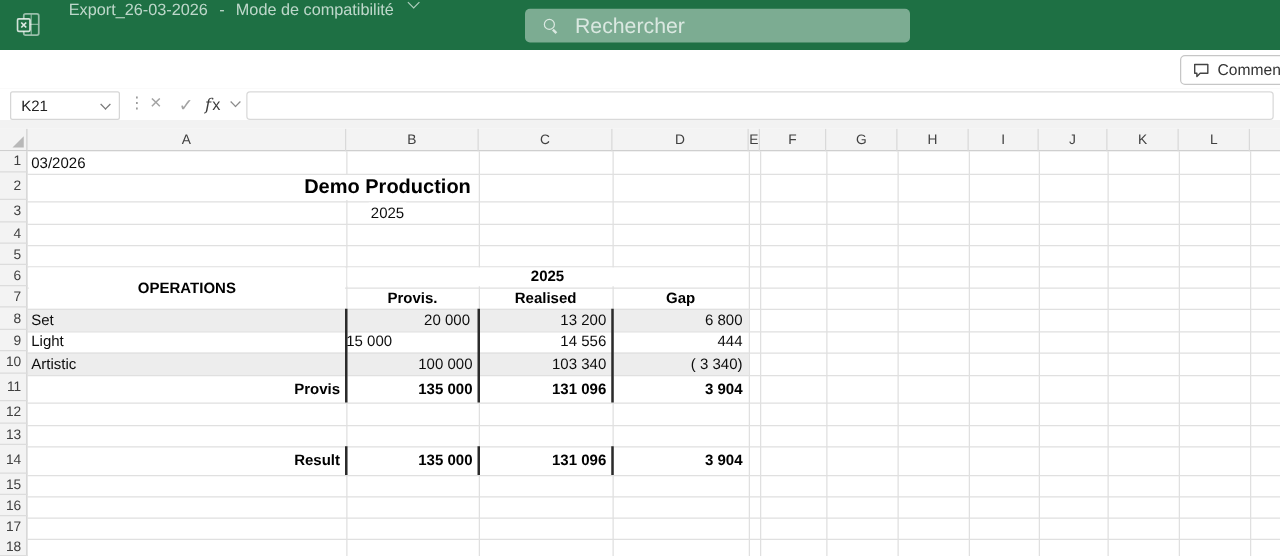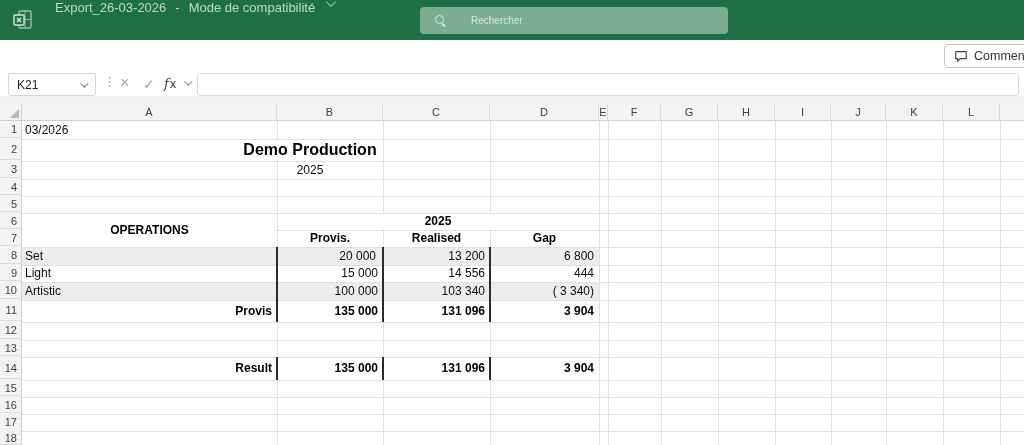--- a/index.html
+++ b/index.html
@@ -12,21 +12,21 @@
             background:var(--titlebar_green);}
   .appicon{position:absolute;left:13px;top:9px;width:20px;height:22px;display:block;}
   .doc-title{position:absolute;left:55px;top:0;height:40px;display:flex;align-items:flex-start;
              gap:9px;color:rgba(235,245,239,.78);font-size:13px;cursor:default;}
   .doc-title .chev{margin-left:2px;color:rgba(235,245,239,.7);}
   .searchbox{position:absolute;left:420px;top:7px;width:308px;height:27px;border-radius:4px;
              background:rgba(255,255,255,.42);display:flex;align-items:center;color:rgba(255,255,255,.72);}
   .mag{position:relative;width:11px;height:11px;margin-left:15px;display:inline-block;}
   .mag::before{content:"";position:absolute;left:0;top:0;width:7px;height:7px;border:1.5px solid rgba(255,255,255,.72);border-radius:50%;}
   .mag::after{content:"";position:absolute;left:8px;top:8px;width:4px;height:1.5px;background:rgba(255,255,255,.72);transform:rotate(45deg);transform-origin:0 0;}
-  .searchbox .ph{margin-left:25px;font-size:10px;}
+  .searchbox .ph{margin-left:14px;font-size:17px;}
 
   .chev{width:6px;height:6px;border-right:1.6px solid currentColor;border-bottom:1.6px solid currentColor;
         display:inline-block;transform:rotate(45deg) translateY(-2px);}
 
   
   .ribbontabs{position:absolute;left:0;top:40px;width:1024px;height:31px;background:#fff;
               border-bottom:1px solid #e3e3e3;}
   #tabs{display:flex;height:31px;align-items:center;padding-left:3px;}
   .comments{position:absolute;left:944px;top:4px;height:24px;display:flex;align-items:center;gap:6px;
             background:#fff;border:1px solid #c6c6c6;border-radius:4px;padding:0 9px;
@@ -156,21 +156,21 @@
       <div class="cell b" style="top: 213px; height: 34px; line-height: 34px; font-size: 12px; text-align: center; left: 22px; width: 255px;">OPERATIONS</div>
       <div class="cell b" style="top: 213px; height: 17px; line-height: 17px; font-size: 12px; text-align: center; left: 277px; width: 322px;">2025</div>
       <div class="cell b" style="top: 230px; height: 17px; line-height: 17px; font-size: 12px; text-align: center; left: 277px; width: 106px;">Provis.</div>
       <div class="cell b" style="top: 230px; height: 17px; line-height: 17px; font-size: 12px; text-align: center; left: 383px; width: 107px;">Realised</div>
       <div class="cell b" style="top: 230px; height: 17px; line-height: 17px; font-size: 12px; text-align: center; left: 490px; width: 109px;">Gap</div>
       <div class="cell" style="top: 247px; height: 18px; line-height: 18px; font-size: 12px; text-align: left; left: 22px; width: 255px; padding-left: 3px;">Set</div>
       <div class="cell" style="top: 247px; height: 18px; line-height: 18px; font-size: 12px; text-align: right; left: 277px; width: 106px; padding-right: 7px;">20 000</div>
       <div class="cell" style="top: 247px; height: 18px; line-height: 18px; font-size: 12px; text-align: right; left: 383px; width: 107px; padding-right: 5px;">13 200</div>
       <div class="cell" style="top: 247px; height: 18px; line-height: 18px; font-size: 12px; text-align: right; left: 490px; width: 109px; padding-right: 5px;">6 800</div>
       <div class="cell" style="top: 265px; height: 17px; line-height: 17px; font-size: 12px; text-align: left; left: 22px; width: 255px; padding-left: 3px;">Light</div>
-      <div class="cell" style="top: 265px; height: 17px; line-height: 17px; font-size: 12px; text-align: right; left: 277px; width: 106px; padding-right: 5px;">15 000</div>
+      <div class="cell" style="top: 265px; height: 17px; line-height: 17px; font-size: 12px; left: 277px; width: 106px; padding-right: 5px;">15 000</div>
       <div class="cell" style="top: 265px; height: 17px; line-height: 17px; font-size: 12px; text-align: right; left: 383px; width: 107px; padding-right: 5px;">14 556</div>
       <div class="cell" style="top: 265px; height: 17px; line-height: 17px; font-size: 12px; text-align: right; left: 490px; width: 109px; padding-right: 5px;">444</div>
       <div class="cell" style="top: 282px; height: 32px; line-height: 18px; font-size: 12px; text-align: left; left: 22px; width: 255px; padding-left: 3px;">Artistic</div>
       <div class="cell" style="top: 282px; height: 18px; line-height: 18px; font-size: 12px; text-align: right; left: 277px; width: 106px; padding-right: 5px;">100 000</div>
       <div class="cell" style="top: 282px; height: 18px; line-height: 18px; font-size: 12px; text-align: right; left: 383px; width: 107px; padding-right: 5px;">103 340</div>
       <div class="cell" style="top: 282px; height: 18px; line-height: 18px; font-size: 12px; text-align: right; left: 490px; width: 109px; padding-right: 5px;">( 3 340)</div>
       <div class="cell b" style="top: 300px; height: 22px; line-height: 22px; font-size: 12px; text-align: right; left: 22px; width: 255px; padding-right: 5px;">Provis</div>
       <div class="cell b" style="top: 300px; height: 22px; line-height: 22px; font-size: 12px; text-align: right; left: 277px; width: 106px; padding-right: 5px;">135 000</div>
       <div class="cell b" style="top: 300px; height: 22px; line-height: 22px; font-size: 12px; text-align: right; left: 383px; width: 107px; padding-right: 5px;">131 096</div>
       <div class="cell b" style="top: 300px; height: 22px; line-height: 22px; font-size: 12px; text-align: right; left: 490px; width: 109px; padding-right: 5px;">3 904</div>

